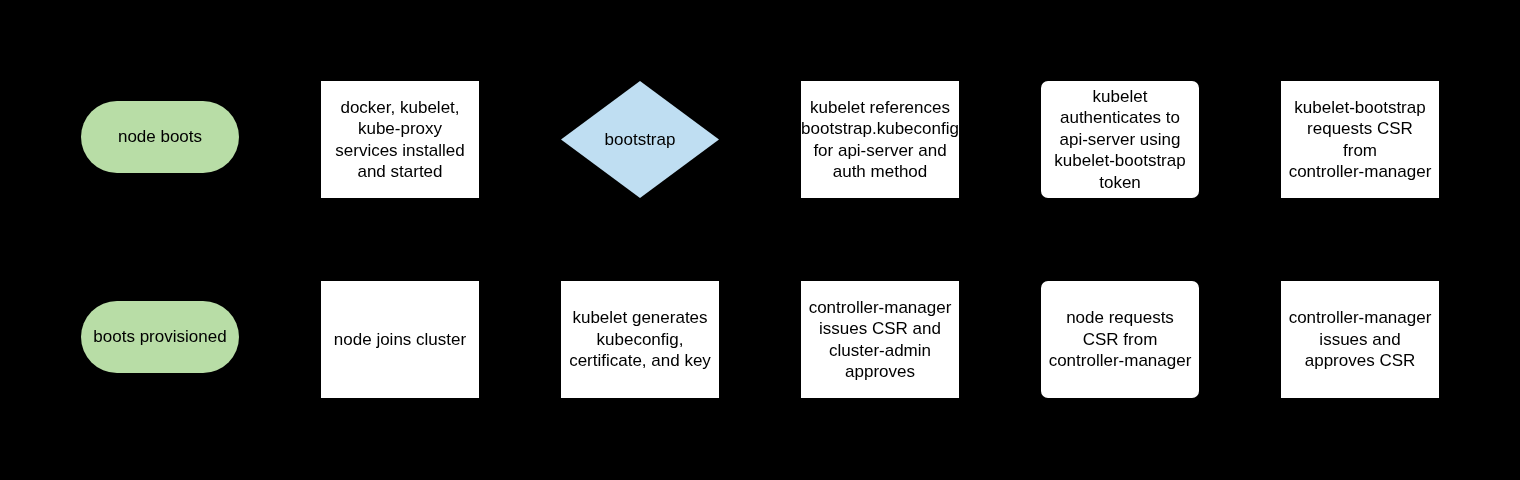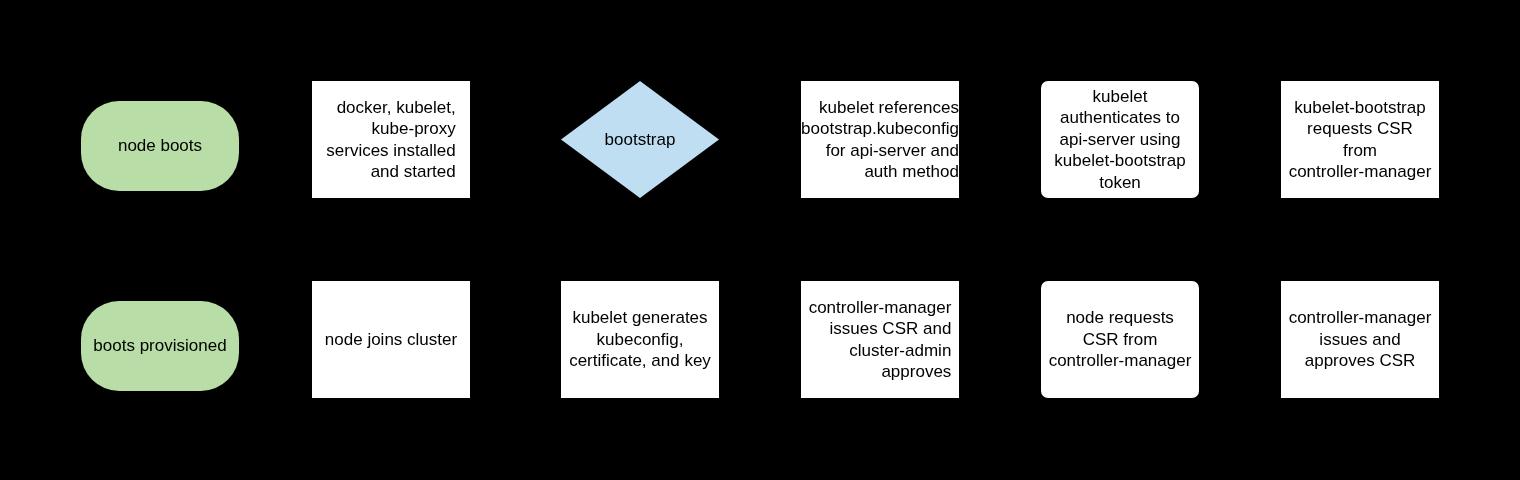--- a/index.html
+++ b/index.html
@@ -31,33 +31,33 @@
     color: var(--text-color, #000000);
   }
   .label {
     white-space: pre-line;
     flex: none;
   }
   .process {
     background: var(--process-fill, #ffffff);
   }
   .terminator {
-    height: 90px;
+    height: 72px;
     border-radius: 38px;
     background: var(--terminator-fill, #b8dda6);
   }
   .decision {
     background: var(--decision-fill, #bfdef2);
     clip-path: polygon(50% 0%, 100% 50%, 50% 100%, 0% 50%);
   }
   
   .c0 { left: 81px; }
-  .c1 { left: 312px; text-align: right; }
+  .c1 { left: 321px; }
   .c2 { left: 561px; }
-  .c3 { left: 801px; text-align: right; }
+  .c3 { left: 801px; }
   .c4 { left: 1041px; border-radius: 7px; }
   .c5 { left: 1281px; }
   
   .r0 { top: 81px; }
   .r1 { top: 281px; }
   .r0.terminator { top: 101px; }
   .r1.terminator { top: 301px; }
 </style>
 </head>
 <body>

